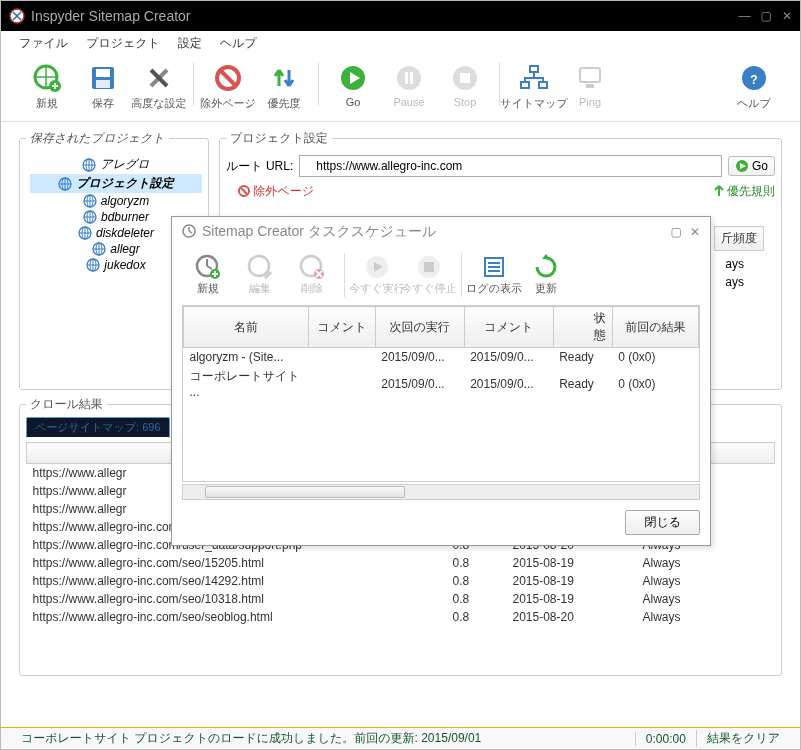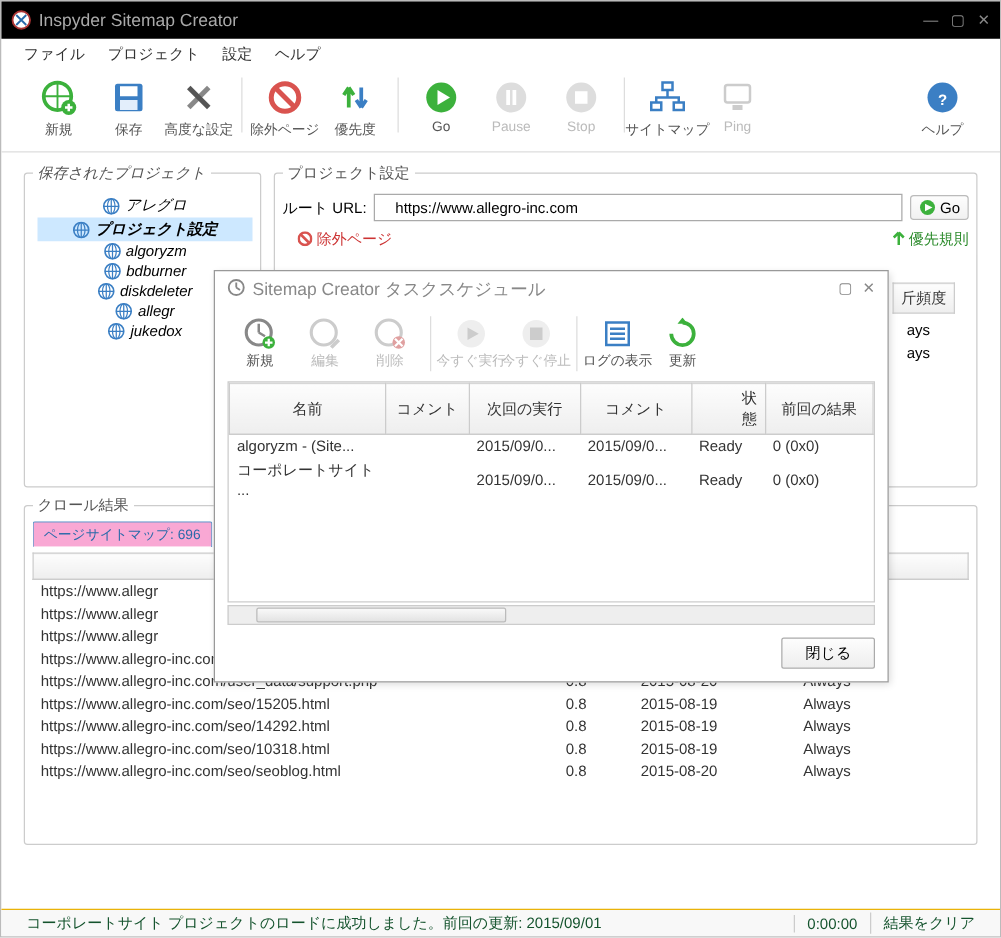--- a/index.html
+++ b/index.html
@@ -35,33 +35,33 @@
 
 .settings { flex: 1; height: 260px; }
 .row { display: flex; align-items: center; gap: 6px; margin-bottom: 6px; }
 .row label { white-space: nowrap; }
 .row input[type=text] { flex: 1; height: 22px; border: 1px solid #aaa; padding: 0 16px; }
 .go-btn { display:inline-flex; align-items:center; gap:3px; background: linear-gradient(#fdfdfd,#f1f1f1); border: 1px solid #bbb; border-radius: 3px; padding: 2px 6px; cursor: pointer; font-size:11px; }
 
 .crawl-section { margin: 6px 18px 0; }
 .crawl-section fieldset { height: 280px; }
 .tabbar { margin: -4px 0 4px; }
-.tabbar .tab { display:inline-block; border:1px solid #69c; border-bottom:1px solid #fff; background:#f9a8d4; color:#2a6aa9; border-radius: 2px 2px 0 0; padding: 2px 8px; font-size:11px; }
+.tabbar .tab { display:inline-block; border:1px solid #69c; border-bottom:1px solid #fff; background:#0f172a; color:#2a6aa9; border-radius: 2px 2px 0 0; padding: 2px 8px; font-size:11px; }
 
 .tbl { width: 100%; border-collapse: collapse; }
 .tbl th { text-align: center; font-weight: normal; color: #333; border: 1px solid #ccc; background: linear-gradient(#fdfdfd,#eee); padding: 3px 6px; font-size: 12px; }
 .tbl td { padding: 2px 6px; color: #333; font-size: 12px; }
 
 .statusbar { position:absolute; bottom:0; left:0; right:0; height: 22px; display:flex; align-items:center; padding: 0 10px; border-top:1px solid #eab308; background:#f8f8f8; color:#14532d; }
 .statusbar .seg { padding: 0 10px; border-left: 1px solid #ccc; }
 .statusbar .seg:first-child { border-left:none; flex:1; }
 
 
 .dialog { position:absolute; left:170px; top:215px; width:540px; height:330px; background:#fff; border:1px solid #999; box-shadow: 2px 2px 6px rgba(0,0,0,0.15); z-index: 10; display:flex; flex-direction:column; }
-.dialog .dlg-title { display:flex; padding: 6px 10px; }
+.dialog .dlg-title { display:flex; align-items:center; padding: 6px 10px; }
 .dialog .dlg-title .t { color:#888; font-size:14px; flex:1; }
 .dialog .dlg-title .ctl { display:flex; gap:8px; color:#888; }
 .dlg-toolbar { display:flex; padding: 6px 10px 8px; }
 .dlg-tb-item { display:flex; flex-direction:column; align-items:center; width:52px; cursor:pointer; }
 .dlg-tb-item .ic { width:28px; height:28px; display:flex; align-items:center; justify-content:center; }
 .dlg-tb-item .lbl { font-size:11px; color:#555; white-space:nowrap; }
 .dlg-tb-item.disabled .lbl { color:#bbb; }
 .dlg-sep { width:1px; background:#ddd; margin:0 6px; height:44px; }
 .dlg-table-wrap { flex:1; margin: 0 10px; border:1px solid #ccc; overflow:auto; }
 .dlg-scroll { height:16px; margin: 2px 10px 0; background:#eee; border:1px solid #ccc; position:relative; }

